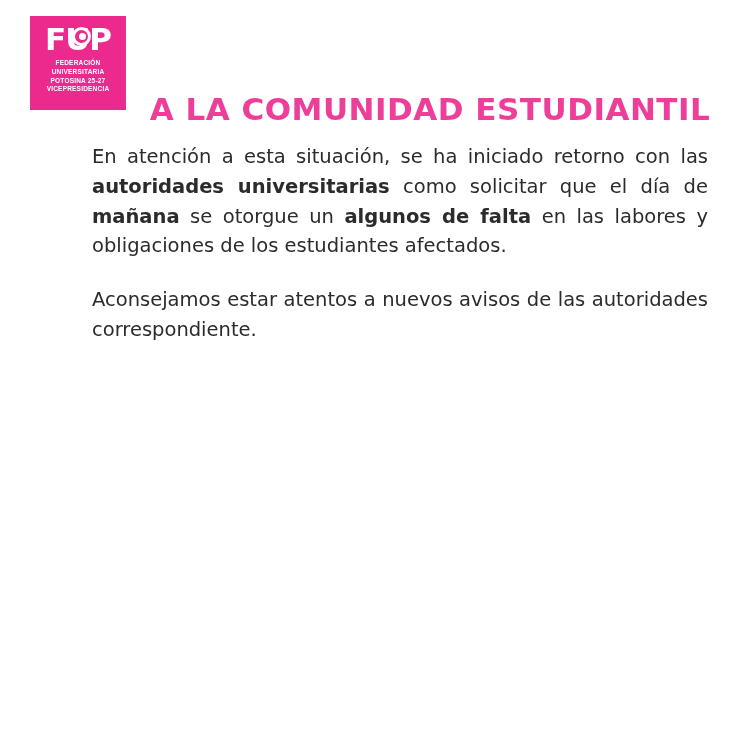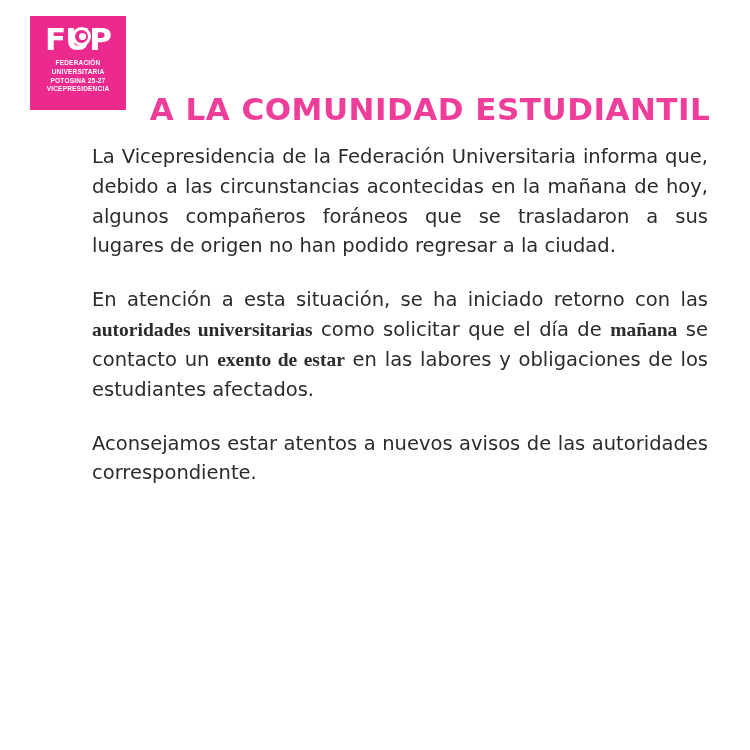--- a/index.html
+++ b/index.html
@@ -109,21 +109,20 @@
   .para {
     margin: 0 0 24px 0;
     text-align: justify;
     text-justify: inter-word;
   }
   .para:last-child {
     margin-bottom: 8px;
   }
   .para b {
     font-weight: bold;
-    font-family: Liberation Serif, serif;
   }
 </style>
 </head>
 <body>
 
 <div class="page">
 
   <div class="logo-block">
     <div class="logo-mark">
       <span>FU</span><span>P</span>
@@ -133,18 +132,17 @@
       <div>FEDERACIÓN</div>
       <div>UNIVERSITARIA</div>
       <div>POTOSINA 25-27</div>
       <div>VICEPRESIDENCIA</div>
     </div>
   </div>
 
   <div class="heading">A  LA COMUNIDAD ESTUDIANTIL</div>
 
   <div class="body-copy">
-    <p class="para"><span>La Vicepresidencia de la Federación Universitaria informa que, debido a las circunstancias acontecidas en la mañana de hoy, algunos compañeros foráneos que se trasladaron a sus lugares de origen no han podido regresar a la ciudad.</span></p>
-    <p class="para"><span>En atención a esta situación, se ha iniciado retorno con las </span><b>autoridades universitarias</b><span> como solicitar que el día de </span><b>mañana</b><span> se contacto un </span><b>exento de estar</b><span> en las labores y obligaciones de los estudiantes afectados.</span></p>
+    <p class="para"><span>En atención a esta situación, se ha iniciado retorno con las </span><b>autoridades universitarias</b><span> como solicitar que el día de </span><b>mañana</b><span> se otorgue un </span><b>algunos de falta</b><span> en las labores y obligaciones de los estudiantes afectados.</span></p>
     <p class="para"><span>Aconsejamos estar atentos a nuevos avisos de las autoridades correspondiente.</span></p>
   </div>
 
 </div>
 
 </body></html>

